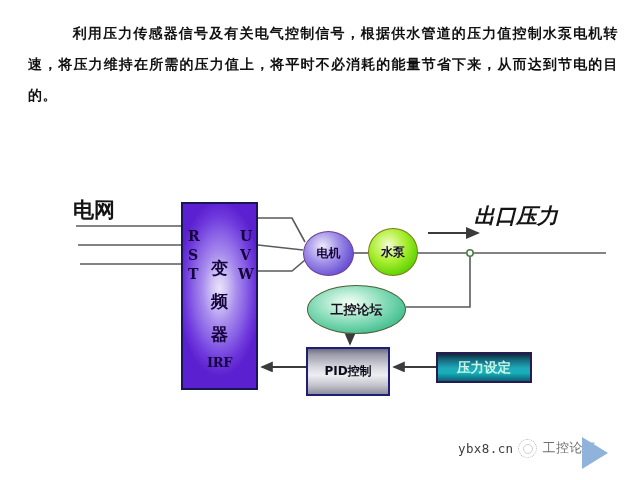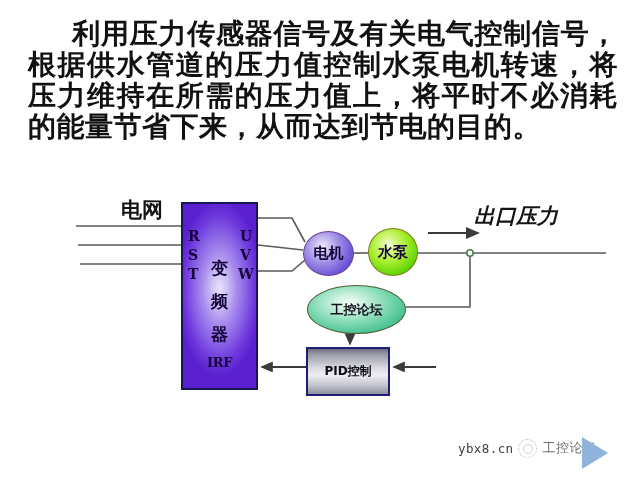--- a/index.html
+++ b/index.html
@@ -16,21 +16,21 @@
     font-family: "DejaVu Sans", "Liberation Sans", sans-serif;
   }
 
   
   #paragraph {
     position: absolute;
     left: 28px;
     top: 18px;
     width: 590px;
     font-family: "DejaVu Serif", "Liberation Serif", serif;
-    font-size: 28px;
+    font-size: 14px;
     font-weight: bold;
     line-height: 31px;
     color: #111111;
     letter-spacing: 0.5px;
     text-align: justify;
   }
   #paragraph .indent { display: inline-block; width: 44px; }
 
   
   #diagram {
@@ -51,21 +51,20 @@
     position: absolute;
     font-family: "DejaVu Sans", "Liberation Sans", sans-serif;
     font-weight: bold;
     color: #141414;
     white-space: nowrap;
   }
   #label-grid {
     left: 73px;
     top: 16px;
     font-size: 21px;
-    margin-left: 48px;
   }
   #label-outlet {
     left: 474px;
     top: 22px;
     font-size: 21px;
     font-style: italic;
   }
 
   
   #vfd {
@@ -116,21 +115,21 @@
 
   
   .node-circle {
     position: absolute;
     border-radius: 50%;
     display: flex;
     align-items: center;
     justify-content: center;
     font-family: Liberation Mono, monospace;
     font-weight: bold;
-    font-size: 15px;
+    font-size: 12px;
     color: #15043c;
     box-sizing: border-box;
   }
   #node-motor {
     left: 303px; top: 51px;
     width: 51px; height: 45px;
     border: 1.5px solid #6c3f90;
     background: radial-gradient(circle at 38% 34%,
        #f0ecfb 0%, #cfc6f2 16%, #9f8ee6 40%, #6f58d8 70%, #4b32b4 100%);
   }
@@ -305,20 +304,21 @@
     </div>
 
     <div class="node-circle" id="node-motor">电机</div>
 
     <div class="node-circle" id="node-pump">水泵</div>
 
     <div id="node-sensor">工控论坛</div>
 
     <div id="node-pid">PID控制</div>
 
+    <div id="node-setpoint">压力设定</div>
 
   </div>
 
   <div id="watermark">
     <span id="wm-url">ybx8.cn</span>
     <span id="wm-logo"></span>
     <span id="wm-name">工控论坛</span>
     <span id="wm-triangle"></span>
   </div>
 

